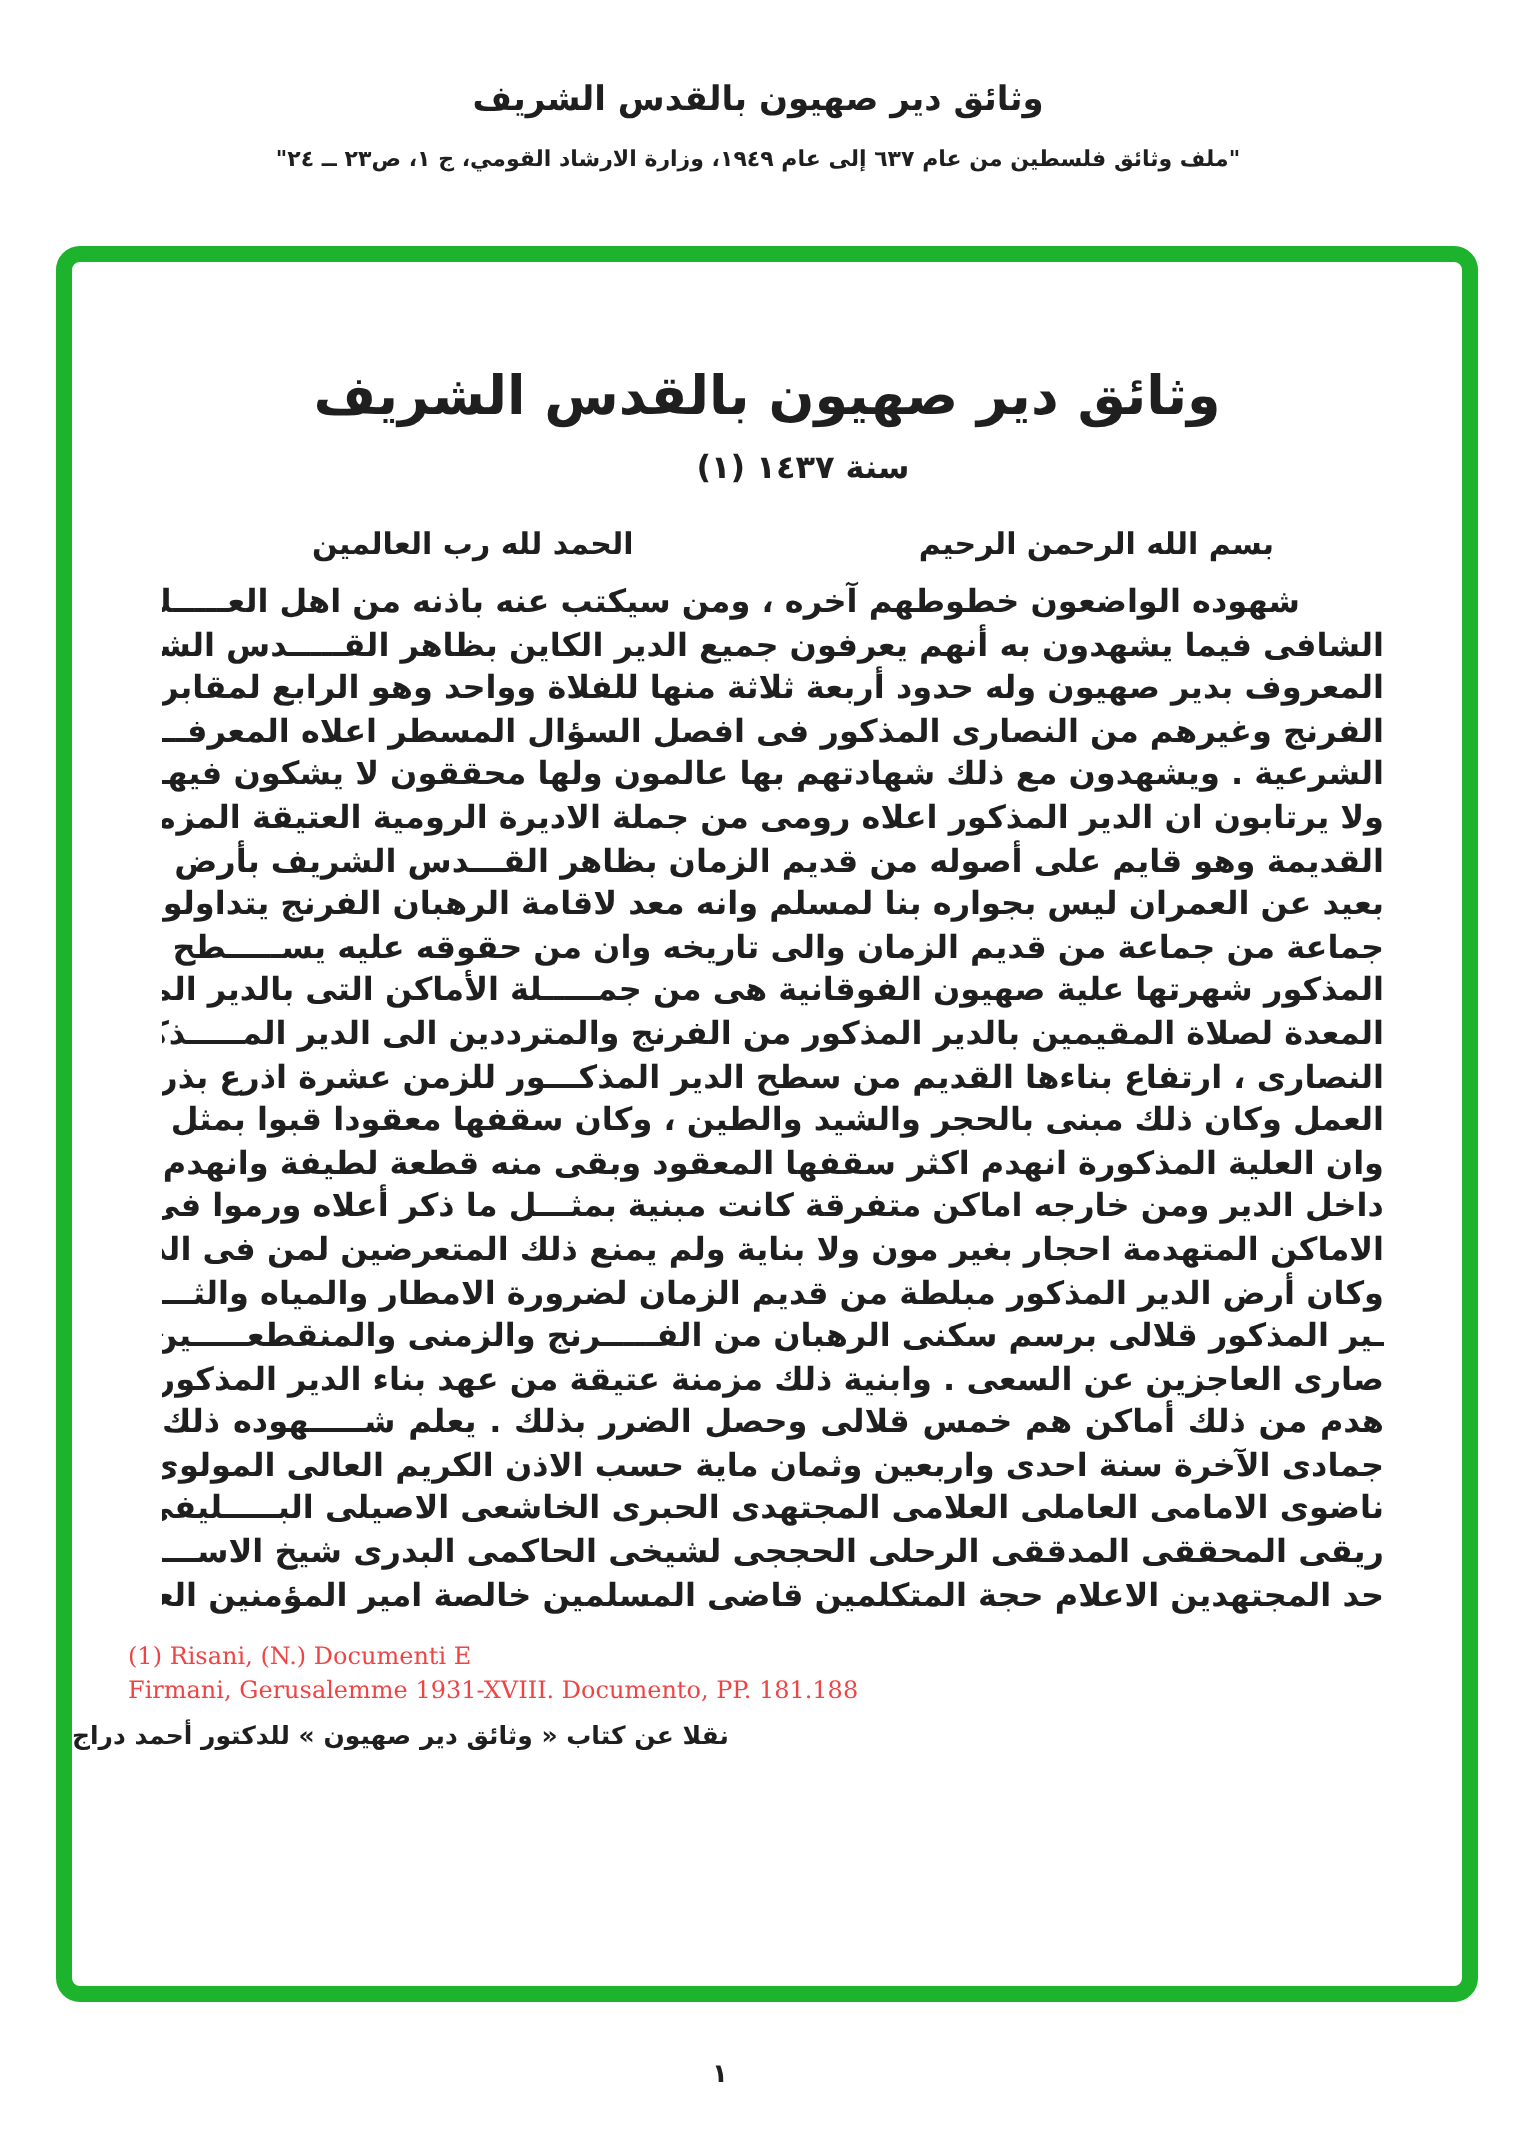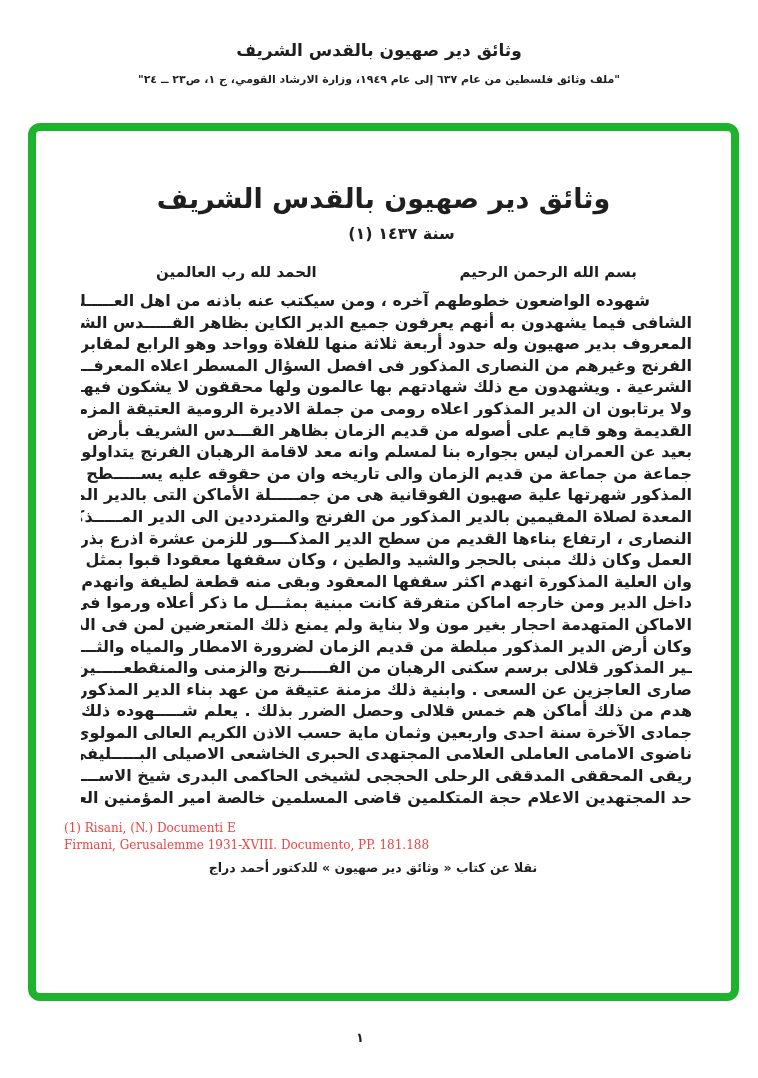--- a/index.html
+++ b/index.html
@@ -39,21 +39,21 @@
     height:21.6px;line-height:21.6px;white-space:nowrap;overflow:hidden;
     text-align:justify;text-align-last:justify;-moz-text-align-last:justify;
   }
   .body-line.indent-first{padding-right:42px;}
   
   .footnote-latin{
     direction:ltr;text-align:left;margin:12px 0 0 28px;
     font-family:"DejaVu Serif",serif;font-size:12px;line-height:17px;color:#ef4444;
   }
   .footnote-arabic{
-    direction:rtl;text-align:center;margin:6px 21px 0 0;
+    direction:rtl;text-align:left;margin:6px 21px 0 0;
     font-size:12.5px;font-weight:bold;
   }
   
   .page-number{
     position:absolute;top:1030px;left:348px;width:24px;text-align:center;
     font-size:13px;font-weight:bold;
   }
 </style>
 </head>
 <body>

